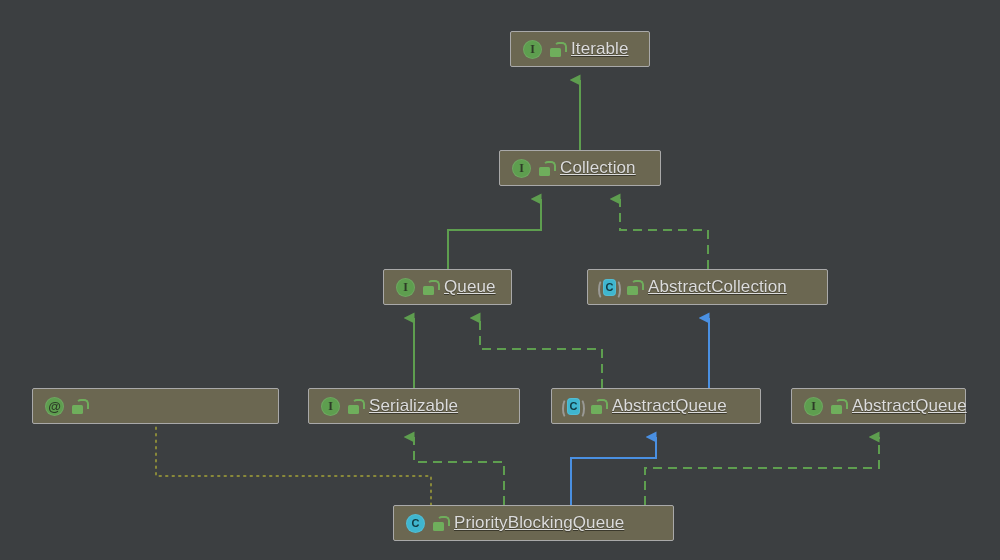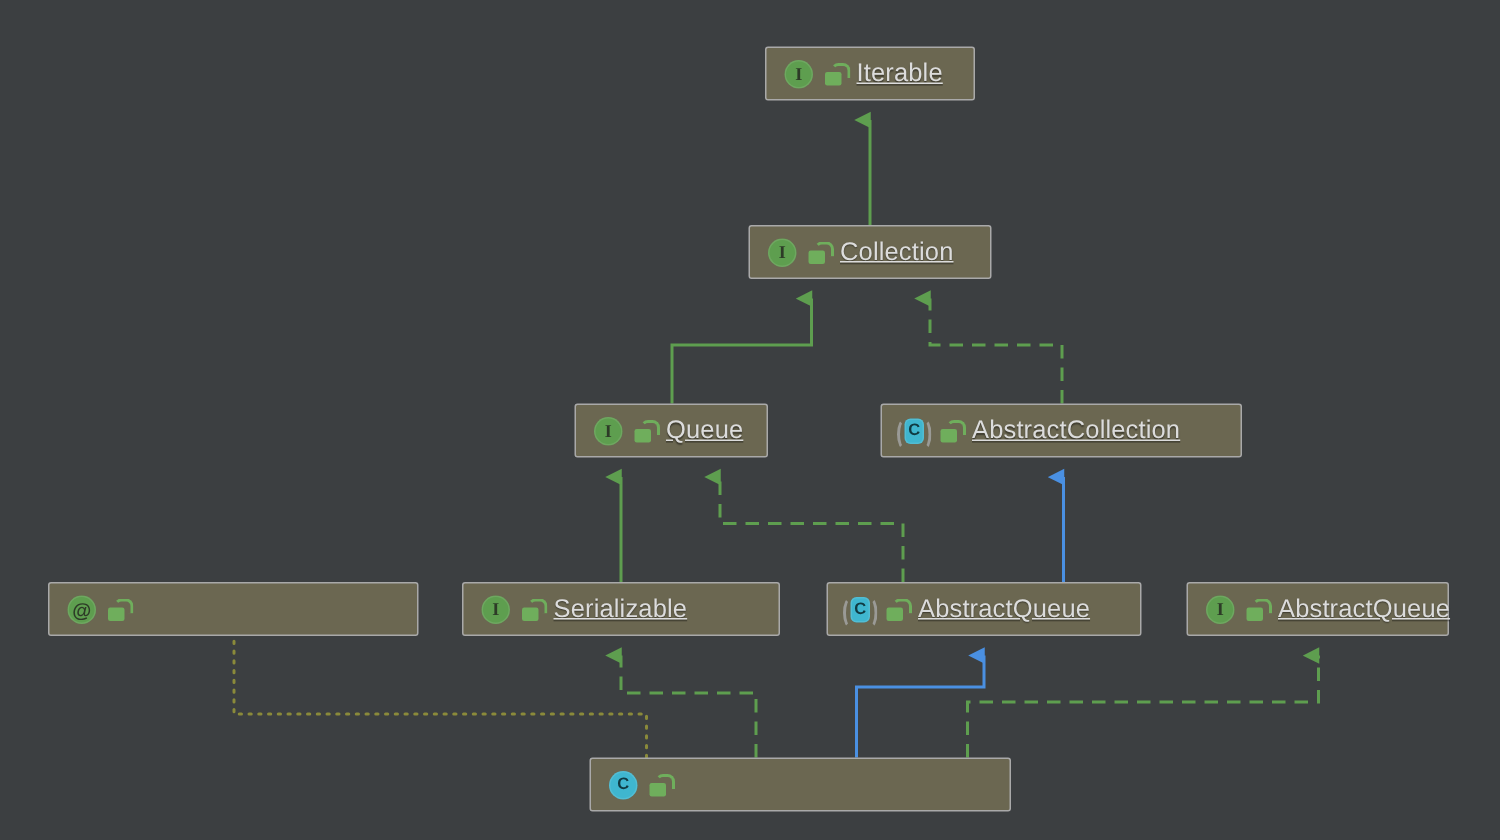--- a/index.html
+++ b/index.html
@@ -231,15 +231,16 @@
   <div class="node" style="left:393px;top:505px;width:281px;">
     <span class="ticon">
       <span class="disc cls">
           <span class="glyph">C</span>
         </span>
     </span>
     <span class="lock">
       <span class="shackle"></span>
         <span class="body"></span>
     </span>
+    <span class="node-label">PriorityBlockingQueue</span>
   </div>
 
 </div>
 
 </body></html>

